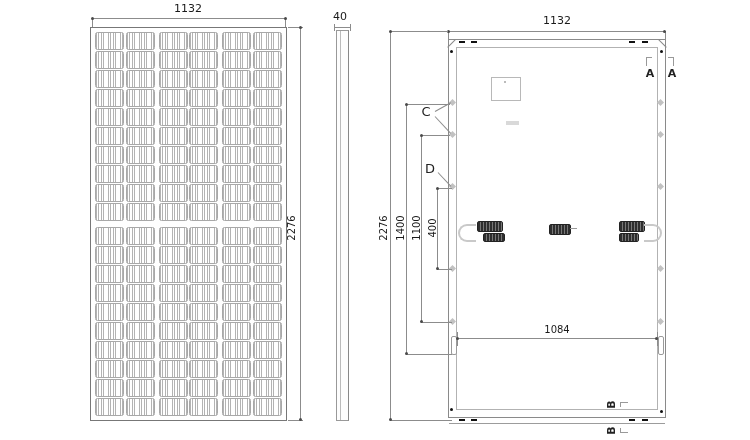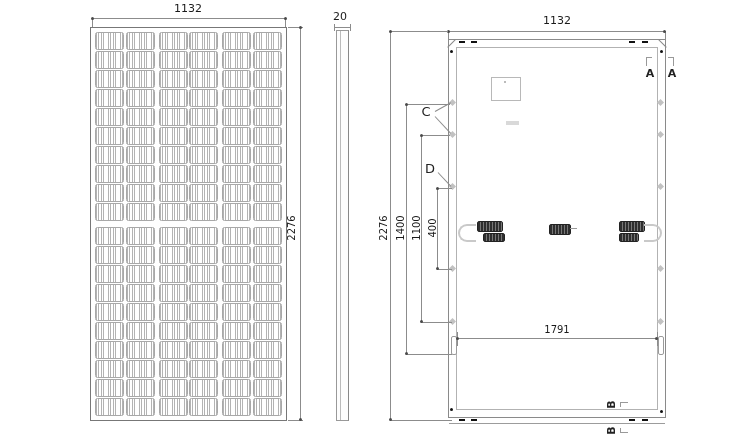--- a/index.html
+++ b/index.html
@@ -232,21 +232,21 @@
     </div>
   </div>
 
   <div class="hline" style="left:288px;top:27px;width:15px;"></div>
   <div class="hline" style="left:288px;top:420px;width:15px;"></div>
   <div class="vline" style="left:300px;top:27px;height:394px;"></div>
   <div class="tick" style="left:299px;top:26px;"></div>
   <div class="tick" style="left:299px;top:418px;"></div>
   <div class="vtext" style="left:272px;top:222px;width:40px;">2276</div>
 
-  <div class="dimtext" style="left:328px;top:10px;width:24px;">20</div>
+  <div class="dimtext" style="left:328px;top:10px;width:24px;">40</div>
   <div class="hline" style="left:334px;top:27px;width:17px;"></div>
   <div class="vline" style="left:334px;top:24px;height:7px;"></div>
   <div class="vline" style="left:350px;top:24px;height:7px;"></div>
   <div id="sv-body"></div>
   <div class="vline" style="left:340px;top:31px;height:389px;background:#bbb;"></div>
 
   <div class="dimtext" style="left:529px;top:14px;width:56px;">1132</div>
   <div class="hline" style="left:448px;top:31px;width:218px;"></div>
   <div class="vline" style="left:448px;top:31px;height:8px;"></div>
   <div class="vline" style="left:665px;top:31px;height:8px;"></div>
@@ -322,21 +322,21 @@
   <div class="tick" style="left:420px;top:320px;"></div>
   <div class="vtext" style="left:397px;top:222px;width:40px;">1100</div>
 
   <div class="vline" style="left:437px;top:188px;height:81px;"></div>
   <div class="hline" style="left:437px;top:188px;width:15px;"></div>
   <div class="hline" style="left:437px;top:269px;width:15px;"></div>
   <div class="tick" style="left:436px;top:187px;"></div>
   <div class="tick" style="left:436px;top:267px;"></div>
   <div class="vtext" style="left:413px;top:222px;width:40px;">400</div>
 
-  <div class="dimtext" style="left:535px;top:324px;width:44px;font-size:10px;">1791</div>
+  <div class="dimtext" style="left:535px;top:324px;width:44px;font-size:10px;">1084</div>
   <div class="hline" style="left:457px;top:338px;width:201px;"></div>
   <div class="vline" style="left:457px;top:332px;height:14px;"></div>
   <div class="vline" style="left:657px;top:332px;height:14px;"></div>
   <div class="tick" style="left:456px;top:337px;"></div>
   <div class="tick" style="left:655px;top:337px;"></div>
 
   <div class="sectxt" style="left:419px;top:104px;width:14px;font-size:13px;font-weight:normal;">C</div>
   <div class="leader" style="left:435px;top:111px;width:18px;transform:rotate(-29deg);"></div>
   <div class="leader" style="left:435px;top:116px;width:23px;transform:rotate(47deg);"></div>
   <div class="sectxt" style="left:423px;top:161px;width:14px;font-size:13px;font-weight:normal;">D</div>

